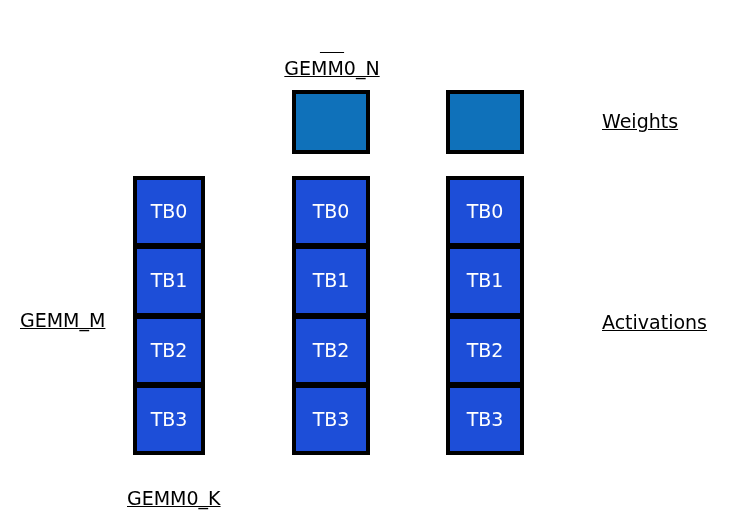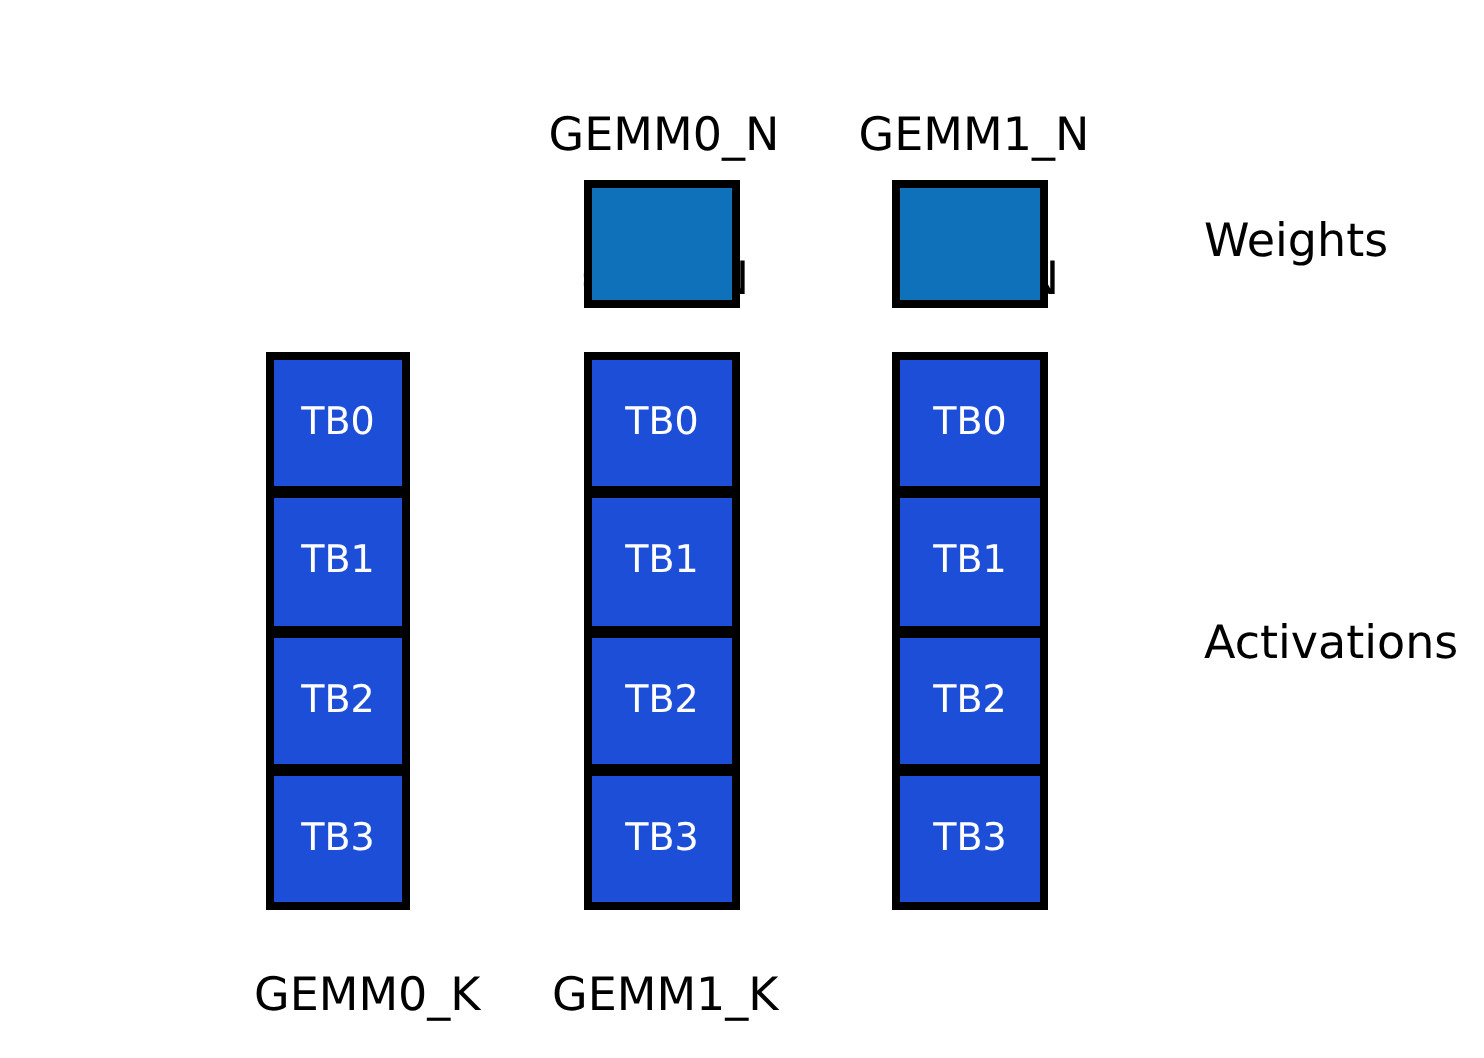--- a/index.html
+++ b/index.html
@@ -18,25 +18,26 @@
 
   #canvas {
     position: absolute;
     inset: 0;
     width: 742px;
     height: 529px;
   }
 
   .label {
     position: absolute;
-    font-size: 23px;
+    font-size: 19px;
     line-height: 24px;
     color: #000000;
     white-space: pre;
     letter-spacing: 0px;
+    text-decoration: underline;
   }
   .label.center {
     text-align: center;
   }
   .label.left {
     text-align: right;
   }
 
   
   .n-label {
@@ -102,24 +103,20 @@
 </head>
 <body>
 
 <div id="canvas">
 
   <div class="label center n-label" id="gemm0-n-label">
     <span class="line1">GEMM0_N</span>
     <span class="line2">= TB_N</span>
   </div>
 
-  <div class="label center n-label" id="gemm1-n-label">
-    <span class="line1">GEMM1_N</span>
-    <span class="line2">= TB_N</span>
-  </div>
 
   <div class="weight-box" id="weight-box-0"></div>
   <div class="weight-box" id="weight-box-1"></div>
 
   <div class="activation-column" id="activation-column-0">
     <div class="tb-cell">TB0</div>
     <div class="tb-cell">TB1</div>
     <div class="tb-cell">TB2</div>
     <div class="tb-cell">TB3</div>
   </div>
@@ -131,22 +128,22 @@
     <div class="tb-cell">TB3</div>
   </div>
 
   <div class="activation-column" id="activation-column-2">
     <div class="tb-cell">TB0</div>
     <div class="tb-cell">TB1</div>
     <div class="tb-cell">TB2</div>
     <div class="tb-cell">TB3</div>
   </div>
 
+  <div class="label left" id="gemm-m-label">GEMM_M</div>
 
   <div class="label left" id="weights-label">Weights</div>
 
   <div class="label left" id="activations-label">Activations</div>
 
   <div class="label left" id="gemm0-k-label">GEMM0_K</div>
 
-  <div class="label left" id="gemm1-k-label">GEMM1_K</div>
 
 </div>
 
 </body></html>

